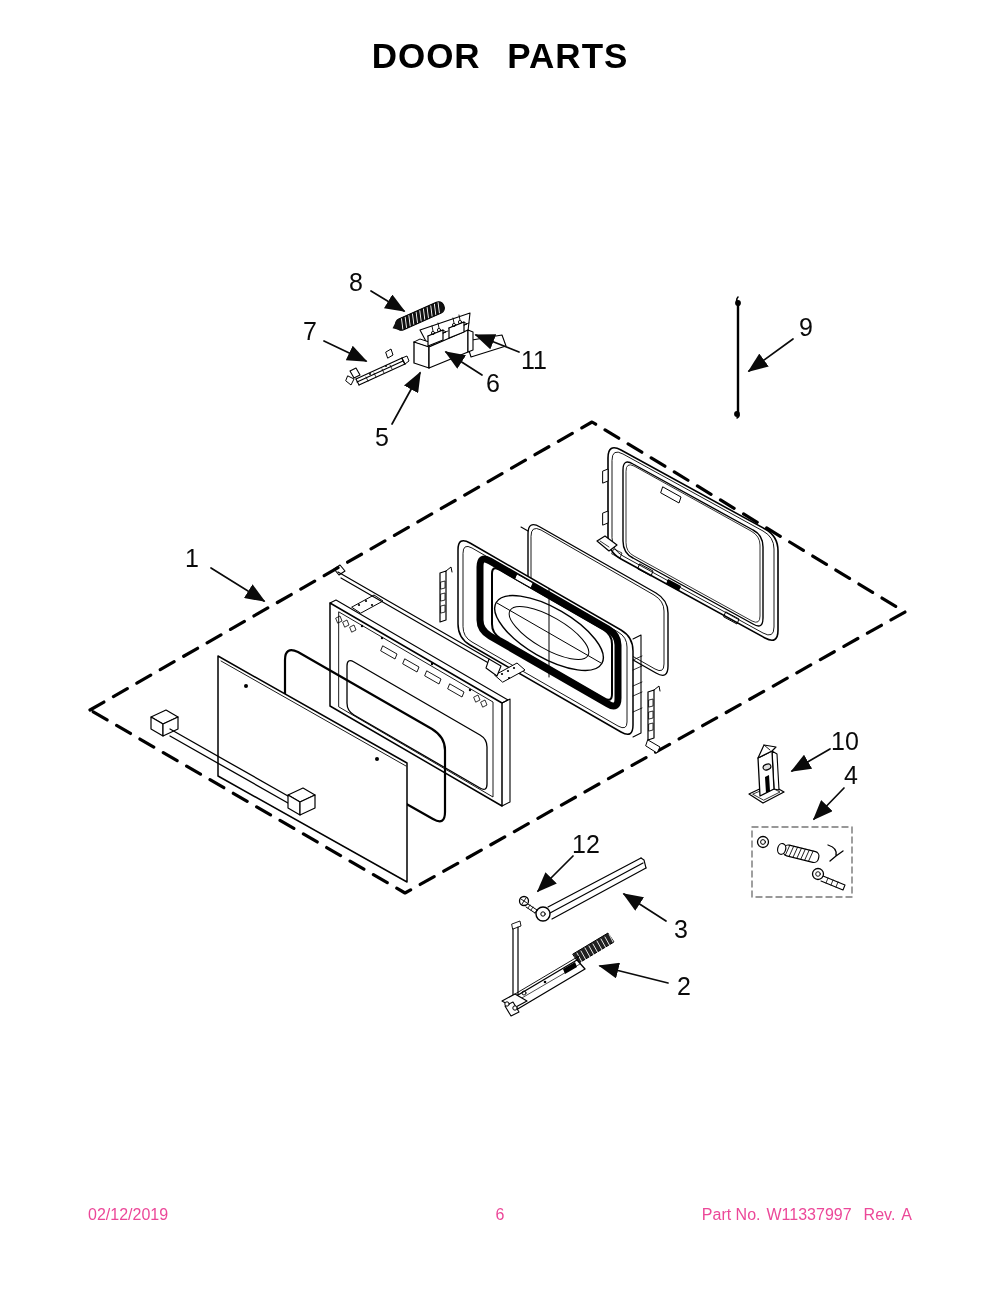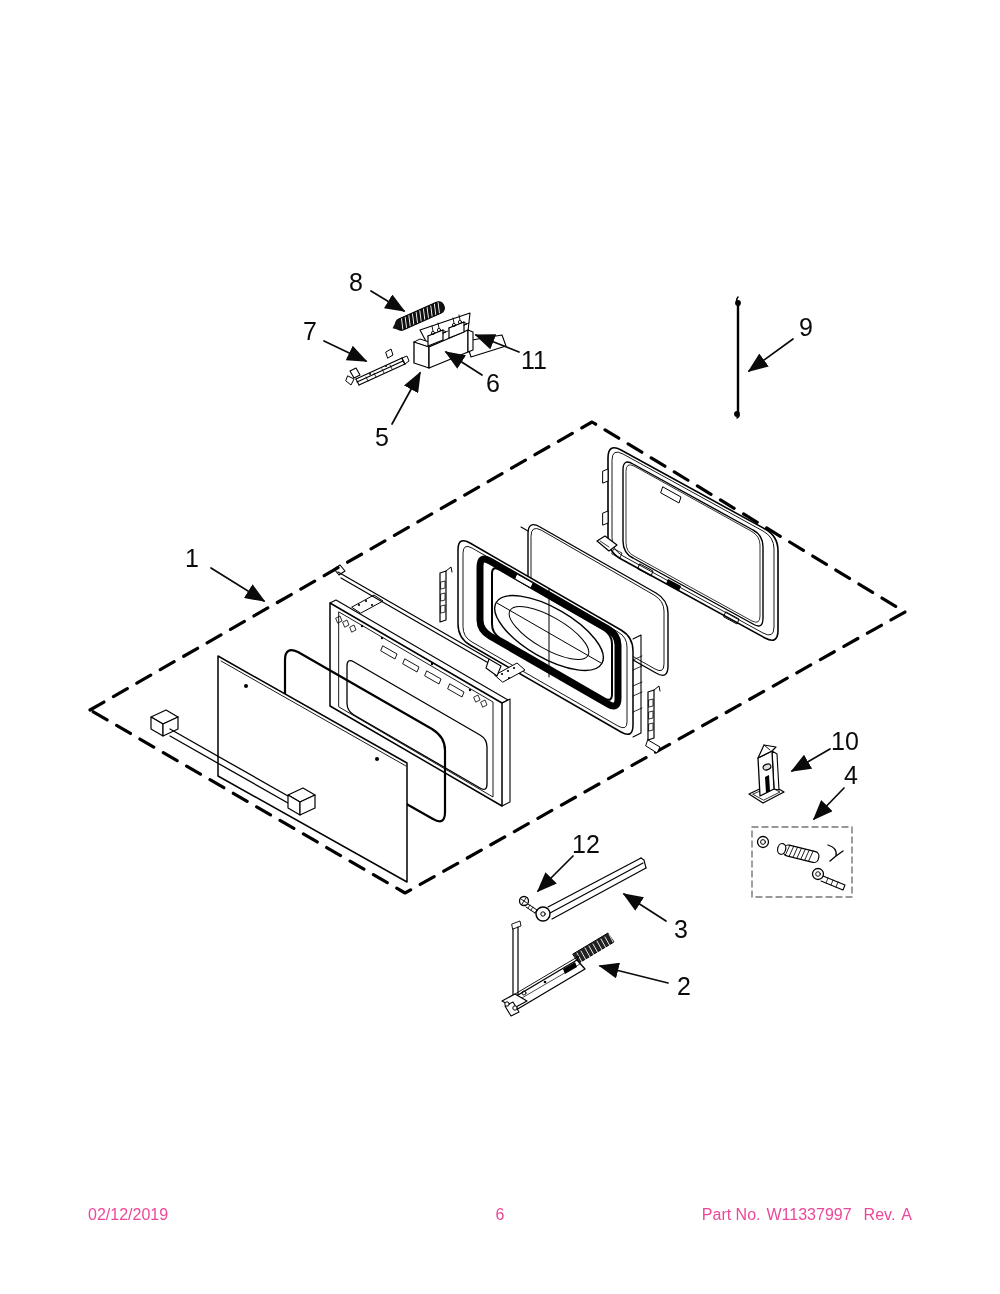--- a/index.html
+++ b/index.html
@@ -21,20 +21,21 @@
   .footer .f-right{position:absolute;right:88px;top:0;white-space:pre;text-align:right;}
   .f-right span{margin-left:6px;}
   .f-right span:first-child{margin-left:0;}
   text.callout{font-family:"Liberation Sans",sans-serif;font-size:25px;fill:#0a0a0a;}
 </style>
 </head>
 <body>
 
 <div class="page">
 
+  <div class="title">DOOR PARTS</div>
 
   <svg class="diagram-svg" width="1000" height="1294" viewBox="0 0 1000 1294" xmlns="http://www.w3.org/2000/svg">
     <defs>
       <marker id="arw" viewBox="0 0 10 8" refX="9.2" refY="4" markerWidth="12" markerHeight="9.5" orient="auto">
         <path d="M0,0 L10,4 L0,8 Z" fill="#0a0a0a"></path>
       </marker>
     </defs>
 
     <g stroke="#000" fill="none" stroke-linecap="round" stroke-linejoin="round" stroke-width="1.4">
 

